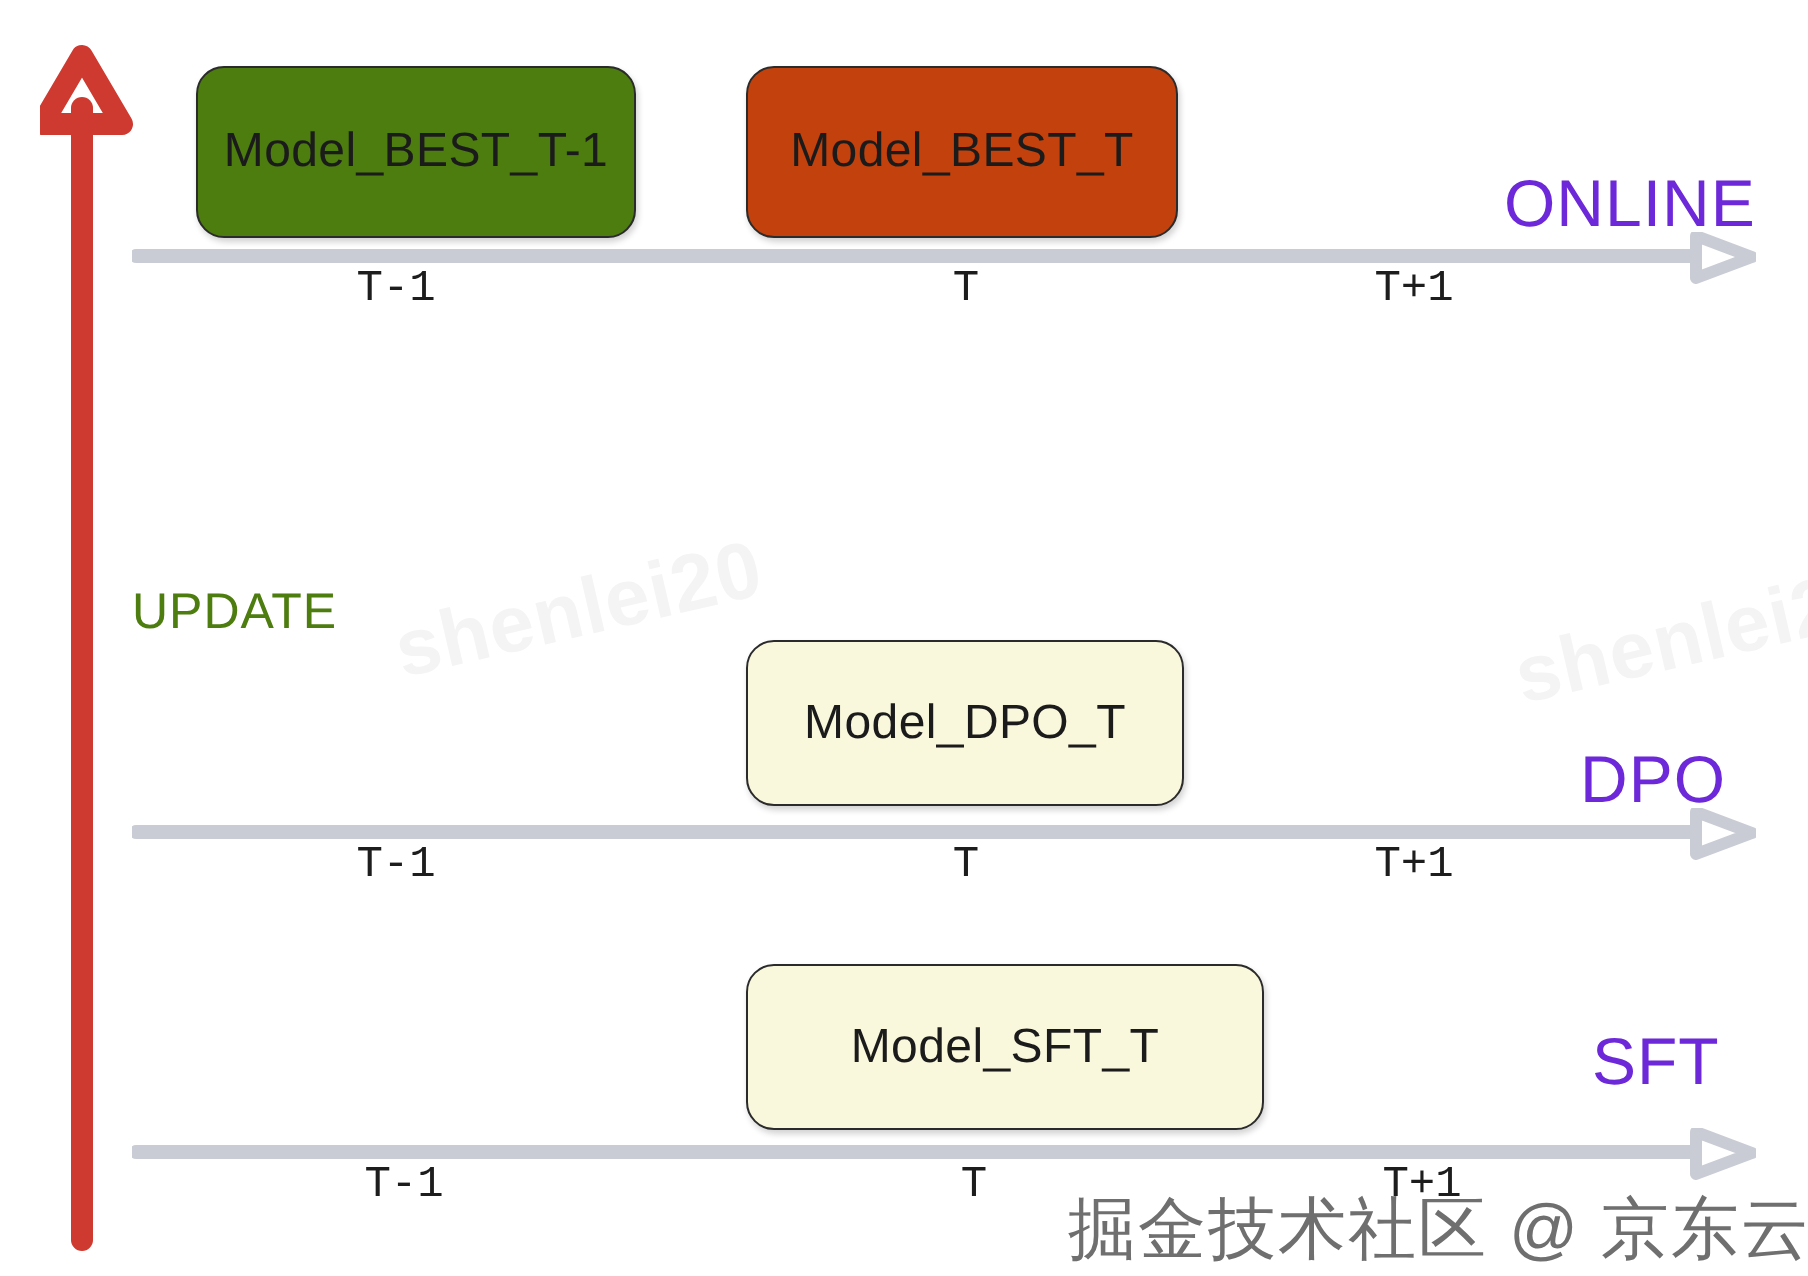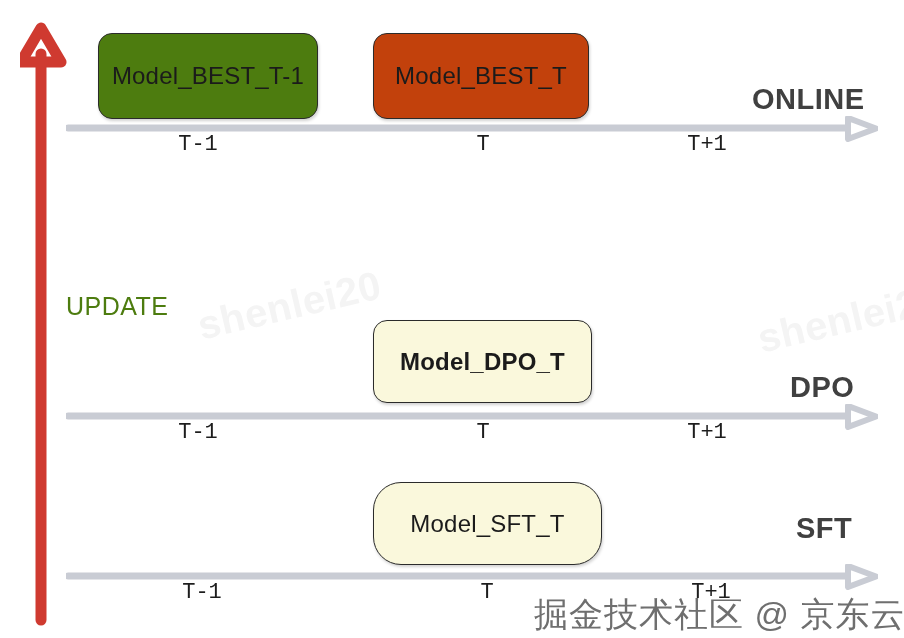--- a/index.html
+++ b/index.html
@@ -78,23 +78,23 @@
   .tl-label {
     position: absolute;
     font-size: 22px;
     color: #1d1d1d;
     white-space: nowrap;
     transform: translateX(-50%);
   }
 
   .rail-name {
     position: absolute;
-    font-size: 29px;
-    color: #404040;
-    font-weight: 700;
+    font-size: 33px;
+    color: #6d28d9;
+    font-weight: 400;
     letter-spacing: 0.5px;
     white-space: nowrap;
   }
   #rail-online { left: 752px; top: 83px; }
   #rail-dpo    { left: 790px; top: 371px; }
   #rail-sft    { left: 796px; top: 512px; }
 
   
   .node {
     position: absolute;
@@ -106,22 +106,22 @@
     justify-content: center;
     font-size: 24px;
     color: #1b1b1b;
     letter-spacing: 0.2px;
     box-shadow: 1px 2px 3px rgba(0,0,0,0.18);
     white-space: nowrap;
   }
   #node-best-prev { left: 98px;  top: 33px;  width: 220px; height: 86px; background:#4d7c0f; }
   #node-best-cur  { left: 373px; top: 33px;  width: 216px; height: 86px; background:#c2410c; }
   #node-a         { left: 373px; top: 190px; width: 219px; height: 83px; background:#e9f6ec; }
-  #node-dpo       { left: 373px; top: 320px; width: 219px; height: 83px; background:#faf8dc;font-weight:bold; }
-  #node-sft       { left: 373px; top: 482px; width: 229px; height: 83px; background:#faf8dc;border-radius:28px; }
+  #node-dpo       { left: 373px; top: 320px; width: 219px; height: 83px; background:#faf8dc; }
+  #node-sft       { left: 373px; top: 482px; width: 259px; height: 83px; background:#faf8dc; }
 </style>
 </head>
 <body>
 
 <div id="canvas">
 
   <div class="wm-diagonal" id="wm-left">shenlei20</div>
   <div class="wm-diagonal" id="wm-right">shenlei20</div>
 
   <svg id="update-arrow" viewBox="0 0 56 622" xmlns="http://www.w3.org/2000/svg">

